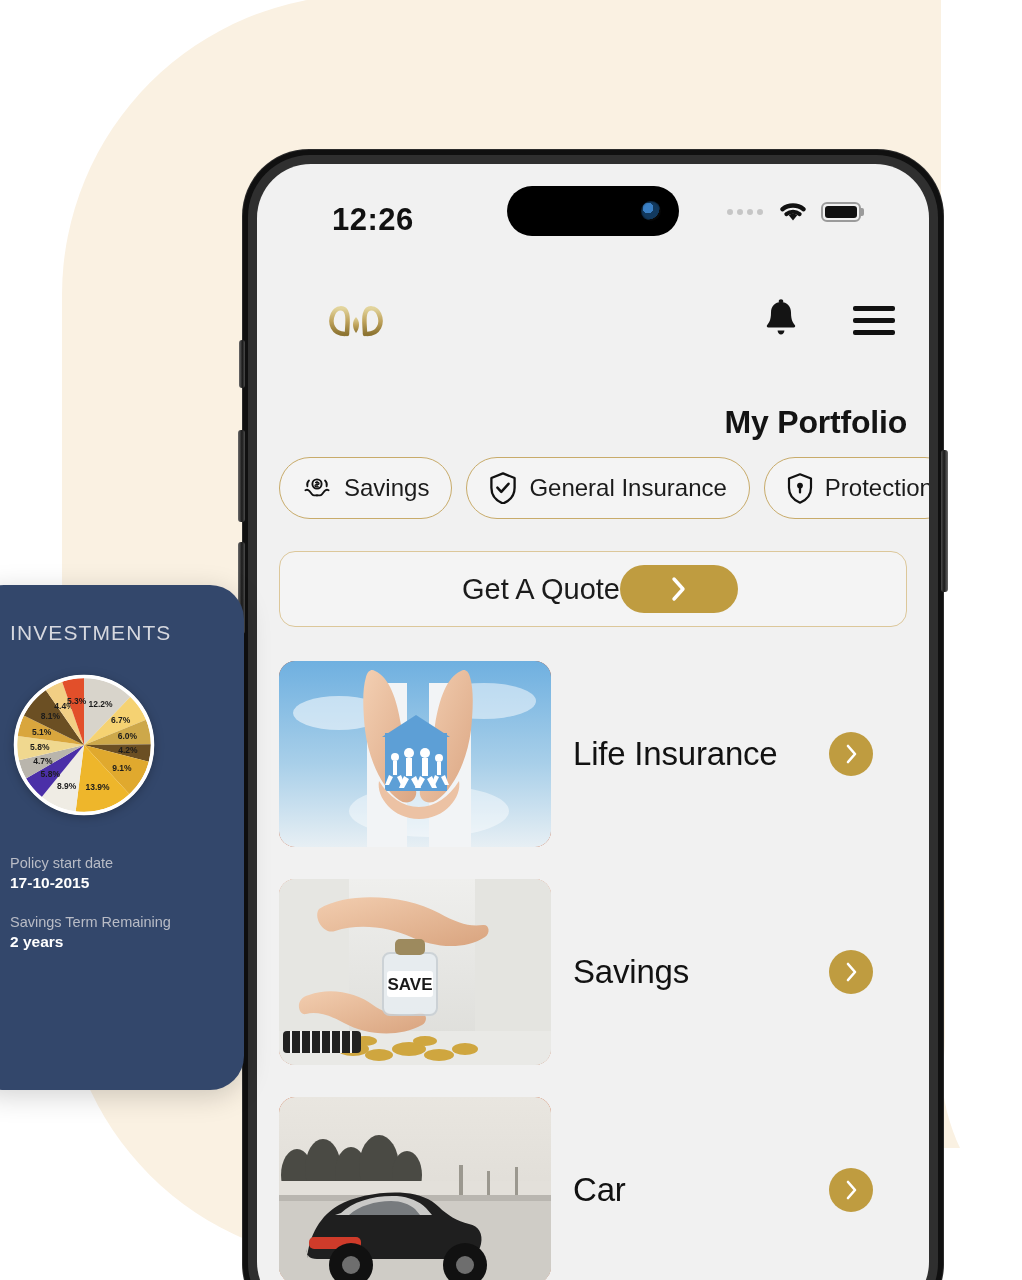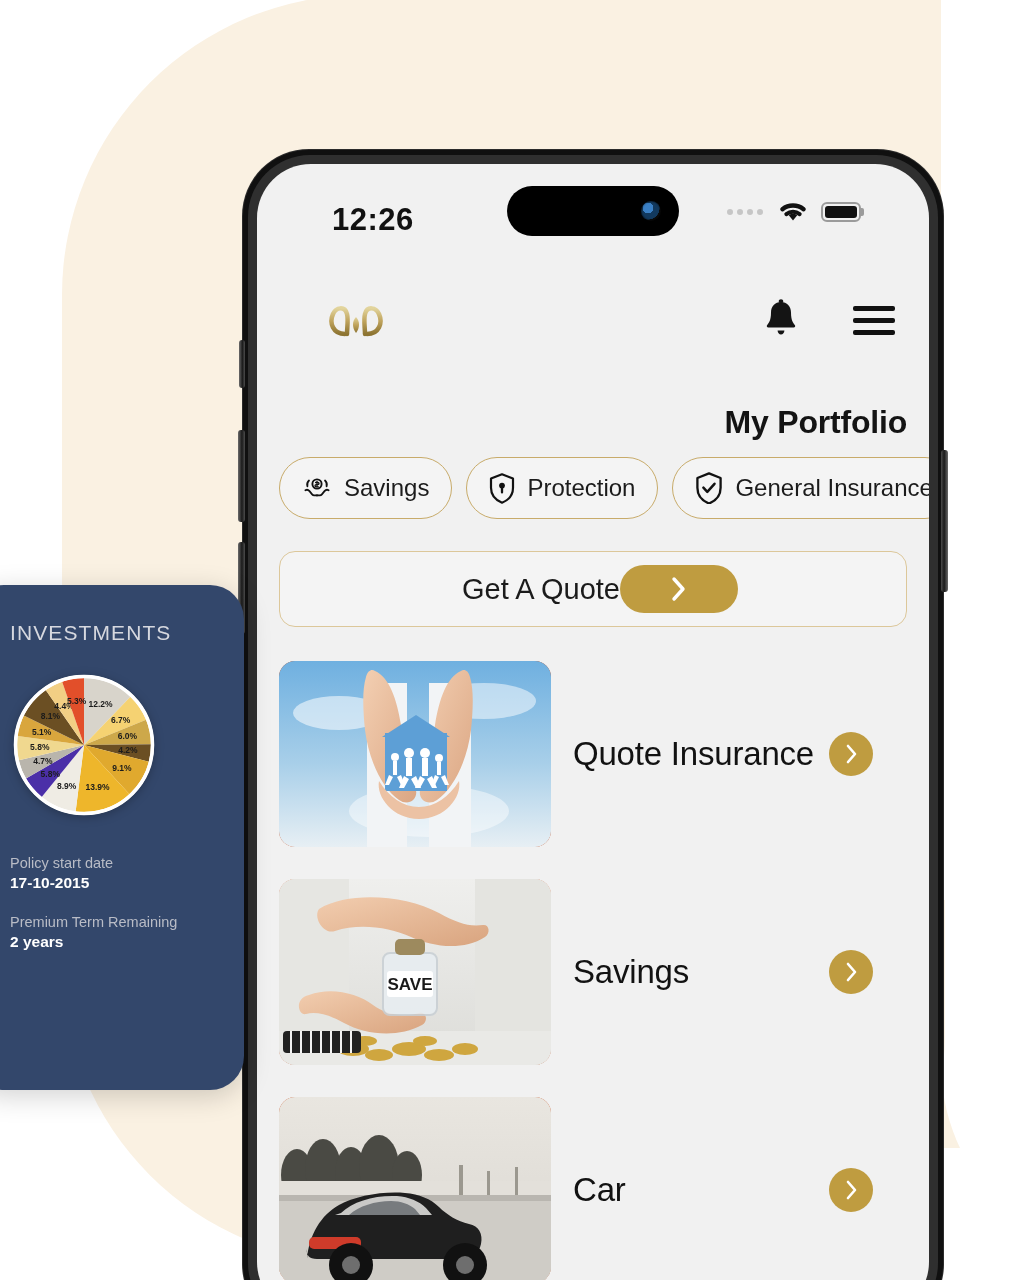--- a/index.html
+++ b/index.html
@@ -280,34 +280,34 @@
               <circle cx="15" cy="11" r="4.6" fill="none" stroke="#111" stroke-width="1.9"></circle>
               <path d="M15 8.3v5.4M13.6 9.5h2.3a1.1 1.1 0 0 1 0 2.2h-1.8a1.1 1.1 0 0 0 0 2.2h2.3" stroke="#111" stroke-width="1.3" fill="none" stroke-linecap="round"></path>
               <path d="M7 7.5c-1.6 1.4-2.2 3.6-1.6 5.8M23 7.5c1.6 1.4 2.2 3.6 1.6 5.8" stroke="#111" stroke-width="1.8" fill="none" stroke-linecap="round"></path>
               <path d="M3.4 17.3c1.5-.9 3.1-.3 4.1.9l2.6 3.1c.5.6 1.3 1 2.1 1h3.3" stroke="#111" stroke-width="1.8" fill="none" stroke-linecap="round"></path>
               <path d="M26.6 17.3c-1.5-.9-3.1-.3-4.1.9l-2.6 3.1c-.5.6-1.3 1-2.1 1h-3.3" stroke="#111" stroke-width="1.8" fill="none" stroke-linecap="round"></path>
             </svg>
             <span class="chip-label">Savings</span>
           </div>
 
           <div class="chip">
+            <svg width="28" height="32" viewBox="0 0 28 32">
+              <path d="M14 1.4 25.6 6v9.8c0 7.6-5 13.1-11.6 15.7C7.4 28.9 2.4 23.4 2.4 15.8V6z" fill="none" stroke="#111" stroke-width="2.3" stroke-linejoin="round"></path>
+              <path d="M8.4 15.6l3.9 4.2 7.2-8" fill="none" stroke="#111" stroke-width="2.5" stroke-linecap="round" stroke-linejoin="round"></path>
+            </svg>
+            <span class="chip-label">General Insurance</span>
+          </div>
+
+          <div class="chip">
             <svg width="26" height="31" viewBox="0 0 26 31">
               <path d="M13 1.3 24 5.6v9.2c0 7.2-4.7 12.4-11 14.9C6.7 27.2 2 22 2 14.8V5.6z" fill="none" stroke="#111" stroke-width="2.2" stroke-linejoin="round"></path>
               <circle cx="13" cy="12.6" r="2.9" fill="#111"></circle>
               <path d="M13 14.4v5" stroke="#111" stroke-width="2.3" stroke-linecap="round"></path>
             </svg>
             <span class="chip-label">Protection</span>
-          </div>
-
-          <div class="chip">
-            <svg width="28" height="32" viewBox="0 0 28 32">
-              <path d="M14 1.4 25.6 6v9.8c0 7.6-5 13.1-11.6 15.7C7.4 28.9 2.4 23.4 2.4 15.8V6z" fill="none" stroke="#111" stroke-width="2.3" stroke-linejoin="round"></path>
-              <path d="M8.4 15.6l3.9 4.2 7.2-8" fill="none" stroke="#111" stroke-width="2.5" stroke-linecap="round" stroke-linejoin="round"></path>
-            </svg>
-            <span class="chip-label">General Insurance</span>
           </div>
 
         </div>
 
         <div class="quote-card">
           <span class="quote-label">Get A Quote</span>
           <div class="quote-btn">
             <svg width="22" height="30" viewBox="0 0 22 30">
               <path d="M6 5l9 10-9 10" fill="none" stroke="#fff" stroke-width="3.4" stroke-linecap="round" stroke-linejoin="round"></path>
             </svg>
@@ -350,21 +350,21 @@
                   <circle cx="160" cy="97" r="4"></circle>
                     <rect x="158" y="101" width="4" height="13"></rect>
                   <path d="M110 114l-4 10h4l4-8zM122 114l4 10h-4l-4-8z"></path>
                   <path d="M125 115l-5 12h5l5-9zM137 115l5 12h-5l-5-9z"></path>
                   <path d="M141 115l-5 12h5l5-9zM153 115l5 12h-5l-5-9z"></path>
                   <path d="M156 114l-4 10h4l4-8zM166 114l4 10h-4l-4-8z"></path>
                 </g>
                 <path d="M100 120c10 16 24 26 40 26s30-10 40-26c3 16-14 38-40 38s-43-22-40-38z" fill="#ecc2a4"></path>
               </svg>
             </div>
-            <div class="prod-name">Quote Insurance</div>
+            <div class="prod-name">Life Insurance</div>
             <div class="prod-arrow">
               <svg width="16" height="22" viewBox="0 0 16 22">
                 <path d="M5 3l7 8-7 8" fill="none" stroke="#fff" stroke-width="2.6" stroke-linecap="round" stroke-linejoin="round"></path>
               </svg>
             </div>
           </div>
 
           <div class="prod-row">
             <div class="prod-thumb">
               <svg width="272" height="186" viewBox="0 0 272 186" preserveAspectRatio="none">
@@ -496,18 +496,18 @@
           <path d="M74,74 L52.14,10.67 A67,67 0 0,1 74.00,7.00 Z" fill="#e24f2a"></path>
           <text x="66.7" y="33.4" text-anchor="middle" font-family="&quot;Liberation Sans&quot;, sans-serif" font-size="8.5" font-weight="700" fill="#1b1b1b">5.3%</text>
           <circle cx="74" cy="74" r="68.5" fill="none" stroke="#ffffff" stroke-width="3.5"></circle>
         </svg>
     </div>
 
     <div class="inv-fields">
       <div class="inv-label">Policy start date</div>
       <div class="inv-value">17-10-2015</div>
       <div class="inv-gap"></div>
-      <div class="inv-label">Premium Term Remaining</div>
+      <div class="inv-label">Savings Term Remaining</div>
       <div class="inv-value">2 years</div>
     </div>
   </div>
 
 </div>
 
 </body></html>

